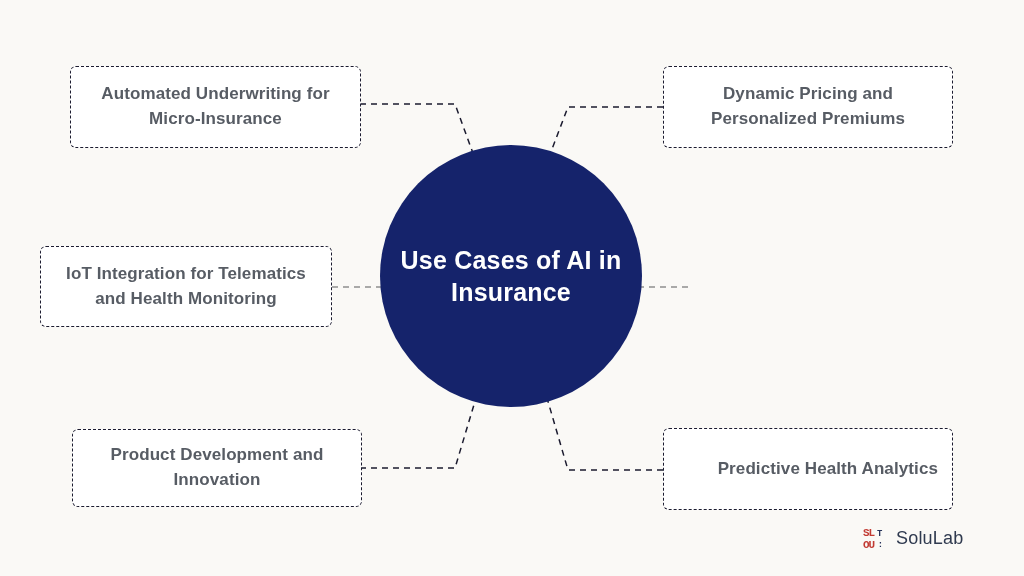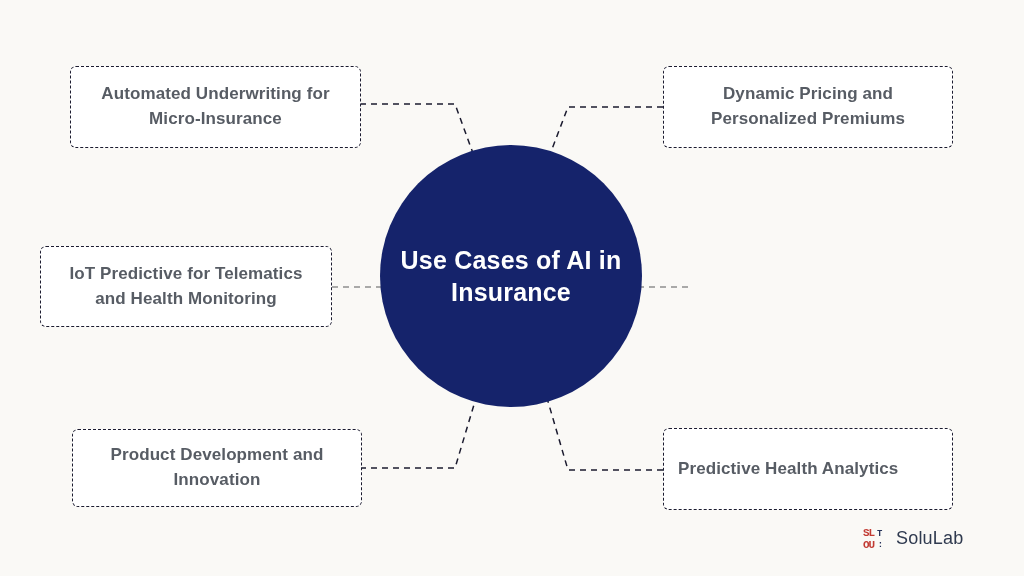--- a/index.html
+++ b/index.html
@@ -20,21 +20,21 @@
   }
   .node {
     position: absolute;
     z-index: 2;
     background: #FFFFFF;
     border: 1.5px dashed #1B1B2F;
     border-radius: 6px;
     box-sizing: border-box;
     display: flex;
     align-items: center;
-    justify-content: flex-start;
+    justify-content: flex-end;
     text-align: center;
     color: #575C64;
     font-size: 17px;
     font-weight: 700;
     line-height: 1.45;
     padding: 0 14px;
     letter-spacing: 0.1px;
   }
   .node-tl { left: 70px;  top: 66px;  width: 291px; height: 82px; }
   .node-tr { left: 663px; top: 66px;  width: 290px; height: 82px; }
@@ -94,21 +94,21 @@
 
   <div class="node node-tl">
     <span>Automated Underwriting for Micro-Insurance</span>
   </div>
 
   <div class="node node-tr">
     <span>Dynamic Pricing and Personalized Premiums</span>
   </div>
 
   <div class="node node-ml">
-    <span>IoT Predictive for Telematics and Health Monitoring</span>
+    <span>IoT Integration for Telematics and Health Monitoring</span>
   </div>
 
 
   <div class="node node-bl">
     <span>Product Development and Innovation</span>
   </div>
 
   <div class="node node-br">
     <span>Predictive Health Analytics</span>
   </div>

